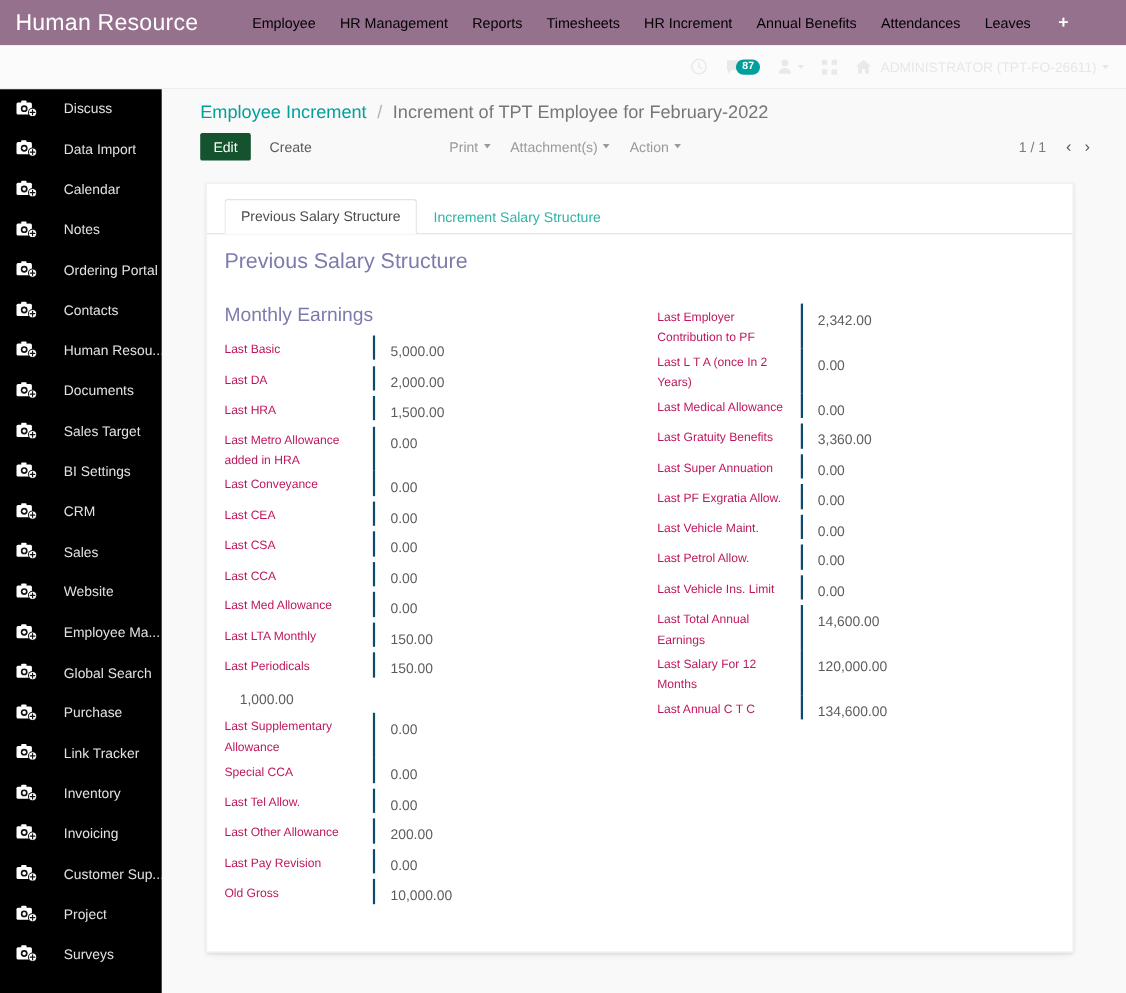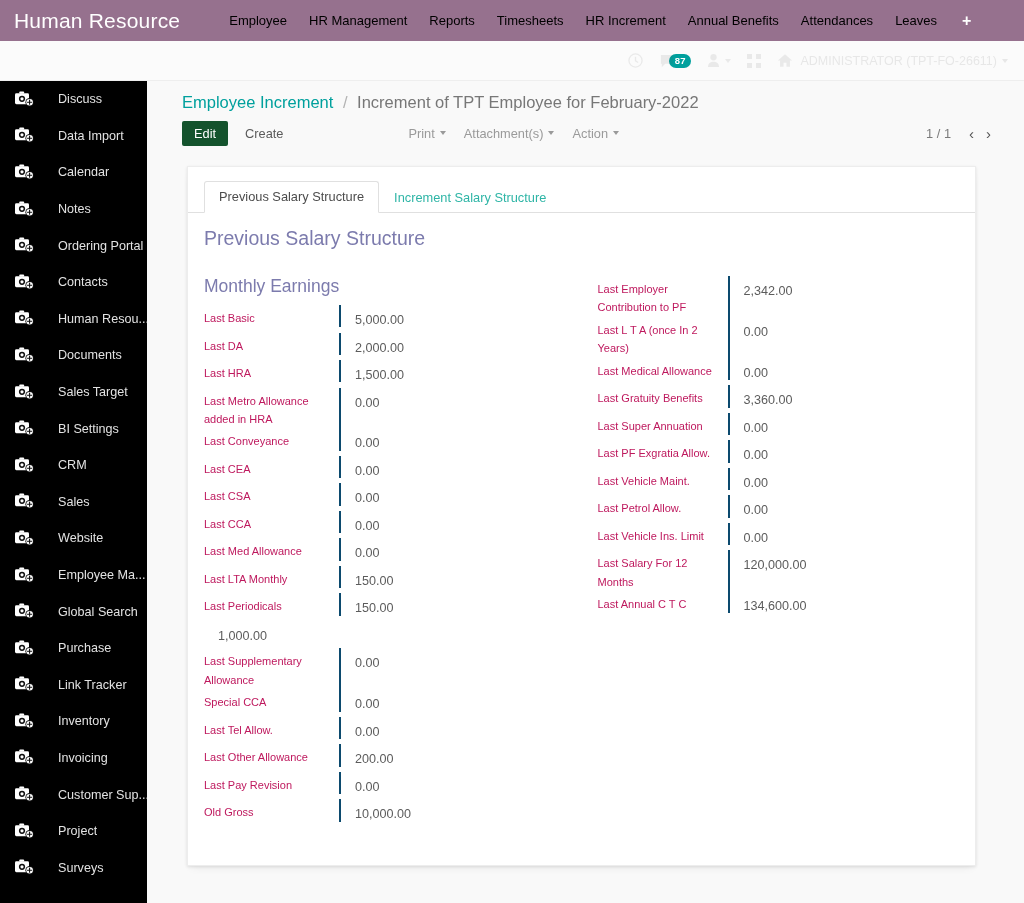--- a/index.html
+++ b/index.html
@@ -753,20 +753,24 @@
             </div>
             <div class="frow">
               <div class="flabel">Last Petrol Allow.</div>
               <div class="fvalue">0.00</div>
             </div>
             <div class="frow">
               <div class="flabel">Last Vehicle Ins. Limit</div>
               <div class="fvalue">0.00</div>
             </div>
             <div class="frow">
+              <div class="flabel">Last Total Annual Earnings</div>
+              <div class="fvalue">14,600.00</div>
+            </div>
+            <div class="frow">
               <div class="flabel">Last Salary For 12 Months</div>
               <div class="fvalue">120,000.00</div>
             </div>
             <div class="frow">
               <div class="flabel">Last Annual C T C</div>
               <div class="fvalue">134,600.00</div>
             </div>
           </div>
       </div>
     </div>

